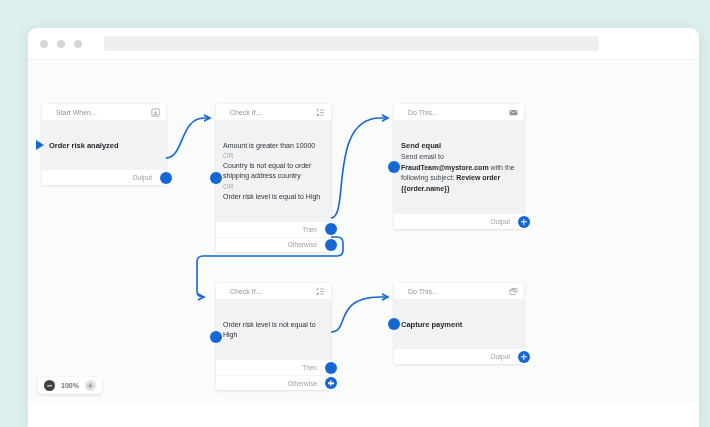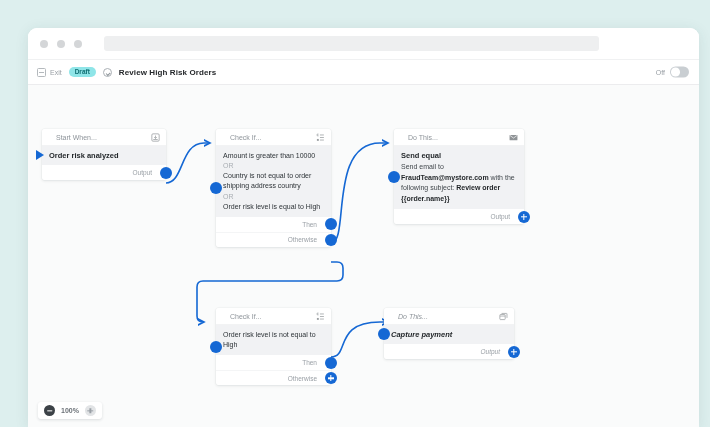--- a/index.html
+++ b/index.html
@@ -140,21 +140,21 @@
     padding: 0 6px 0 14px;
     border-bottom: 1px solid #f2f3f4;
   }
   .node-head .title {
     flex: 1;
     color: #8e949a;
     font-size: 7px;
   }
   .node-body {
     background: #f1f2f4;
-    padding: 5px 7px;
+    padding: 20px 7px;
   }
   .node-title {
     font-weight: bold;
     color: #1f2326;
     font-size: 7.5px;
   }
   .cond { color: #2c3236; font-size: 7px; line-height: 1.45; }
   .cond.or { color: #a9aeb3; }
   .desc {
     color: #41474c;
@@ -256,35 +256,20 @@
 
   <div class="titlebar">
     <div class="dots">
       <span class="dot"></span>
       <span class="dot"></span>
       <span class="dot"></span>
     </div>
     <div class="urlbar" title=""></div>
   </div>
 
-  <div class="toolbar">
-    <div class="exit-btn">
-      <span class="exit-icon"></span>
-      <span>Exit</span>
-    </div>
-    <span class="badge-draft">Draft</span>
-    <span class="check-circle"></span>
-    <span class="flow-title">Review High Risk Orders</span>
-    <div class="toggle-wrap">
-      <span class="toggle-label">Off</span>
-      <span class="toggle">
-        <span class="knob"></span>
-      </span>
-    </div>
-  </div>
 
   <div class="canvas">
 
     <svg class="edges" width="671" height="342">
       <defs>
         <marker id="arw" viewBox="0 0 10 10" refX="8" refY="5" markerWidth="5" markerHeight="5" orient="auto-start-reverse">
           <path d="M0,1 L8,5 L0,9" fill="none" stroke="#1568d4" stroke-width="2"></path>
         </marker>
       </defs>
 
@@ -381,21 +366,21 @@
       <div class="node-foot">
         <span class="port-label">Then</span>
         <span class="dot-out"></span>
       </div>
       <div class="node-foot" style="border-top:1px solid #f4f5f6;">
         <span class="port-label">Otherwise</span>
         <span class="plus-out"></span>
       </div>
     </div>
 
-    <div class="node" style="left:356px; top:223px; width:130px;font-style:italic;">
+    <div class="node" style="left:366px; top:223px; width:130px;">
       <div class="node-head">
         <span class="dot-in"></span>
         <span class="title">Do This...</span>
         <svg class="ico" viewBox="0 0 16 16">
           <rect x="1.5" y="4.5" width="9.5" height="9" rx="1.2" fill="none" stroke="#5f666b" stroke-width="1.4"></rect>
           <path d="M4.5 2.5 H13.3 Q14.2 2.5 14.2 3.4 V10.5" fill="none" stroke="#5f666b" stroke-width="1.4"></path>
           <path d="M1.8 7.2 H10.8" stroke="#5f666b" stroke-width="1.3"></path>
         </svg>
       </div>
       <div class="node-body">

